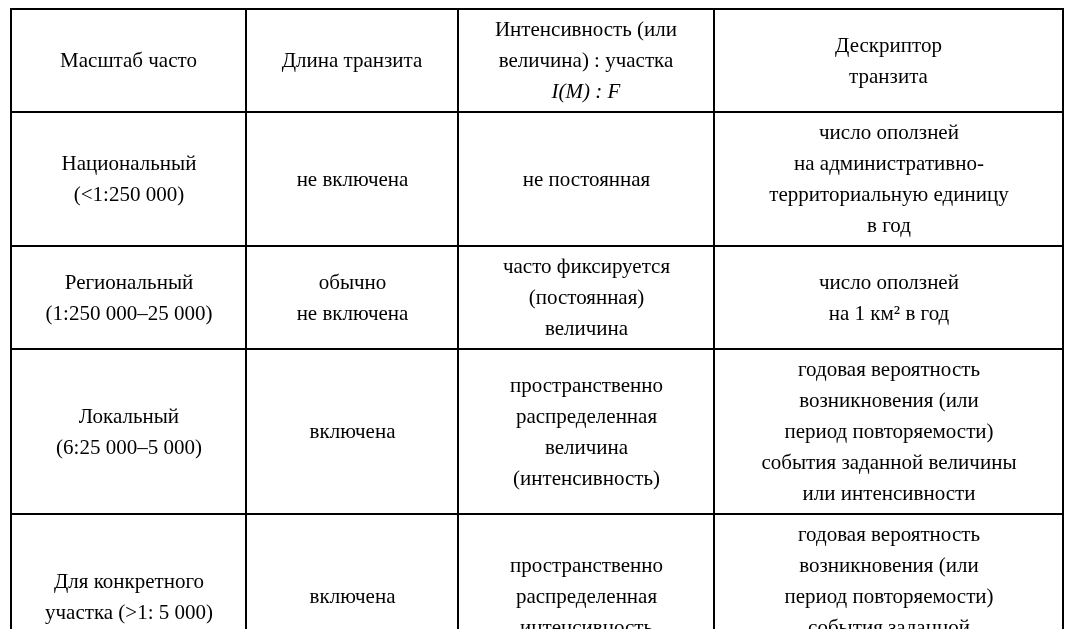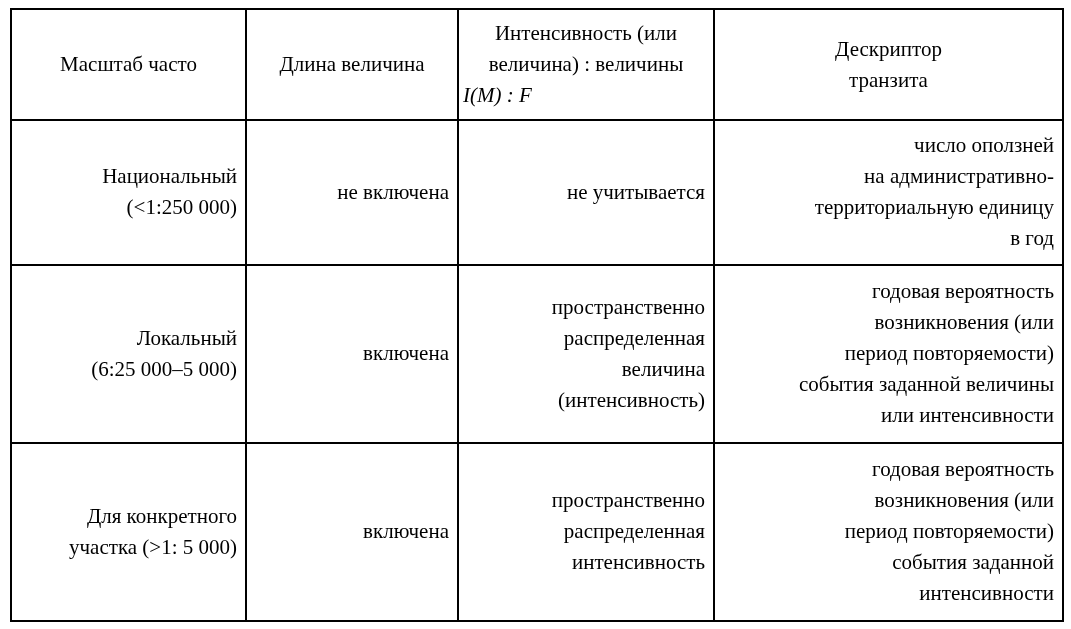--- a/index.html
+++ b/index.html
@@ -35,27 +35,27 @@
     vertical-align: middle;
     padding: 4px 8px 4px 9px;
     overflow: hidden;
   }
   table.doc-table th {
     text-align: center;
     padding-left: 4px;
     padding-right: 4px;
   }
   table.doc-table td {
-    text-align: right;
+    text-align: center;
   }
   .pre { white-space: pre-line; }
   .formula {
     font-style: italic;
     white-space: pre-line;
-    text-align: left;
+    text-align: center;
   }
   tr.hdr-row     { height: 89px;  }
   tr.row-national{ height: 128px; }
   tr.row-regional{ height: 93px;  }
   tr.row-local   { height: 156px; }
   tr.row-site    { height: 148px; }
 </style>
 </head>
 <body>
 
@@ -66,52 +66,71 @@
       <col style="width: 212px;">
       <col style="width: 256px;">
       <col style="width: 349px;">
     </colgroup>
     <tbody>
       <tr class="hdr-row">
         <th>
           <div class="pre">Масштаб часто</div>
         </th>
         <th>
-          <div class="pre">Длина величина</div>
+          <div class="pre">Длина транзита</div>
         </th>
         <th>
           <div class="pre">Интенсивность (или
-величина) : величины</div>
+величина) : участка</div>
           <div class="formula">I(M) : F</div>
         </th>
         <th>
           <div class="pre">Дескриптор
 транзита</div>
         </th>
       </tr>
 
       <tr class="row-national">
         <td>
           <div class="pre">Национальный
 (&lt;1:250 000)</div>
         </td>
         <td>
           <div class="pre">не включена</div>
         </td>
         <td>
-          <div class="pre">не учитывается</div>
+          <div class="pre">не постоянная</div>
         </td>
         <td>
           <div class="pre">число оползней
 на административно-
 территориальную единицу
 в год</div>
         </td>
       </tr>
 
+      <tr class="row-regional">
+        <td>
+          <div class="pre">Региональный
+(1:250 000–25 000)</div>
+        </td>
+        <td>
+          <div class="pre">обычно
+не включена</div>
+        </td>
+        <td>
+          <div class="pre">часто фиксируется
+(постоянная)
+величина</div>
+        </td>
+        <td>
+          <div class="pre">число оползней
+на 1 км² в год</div>
+        </td>
+      </tr>
 
       <tr class="row-local">
         <td>
           <div class="pre">Локальный
 (6:25 000–5 000)</div>
         </td>
         <td>
           <div class="pre">включена</div>
         </td>
         <td>

